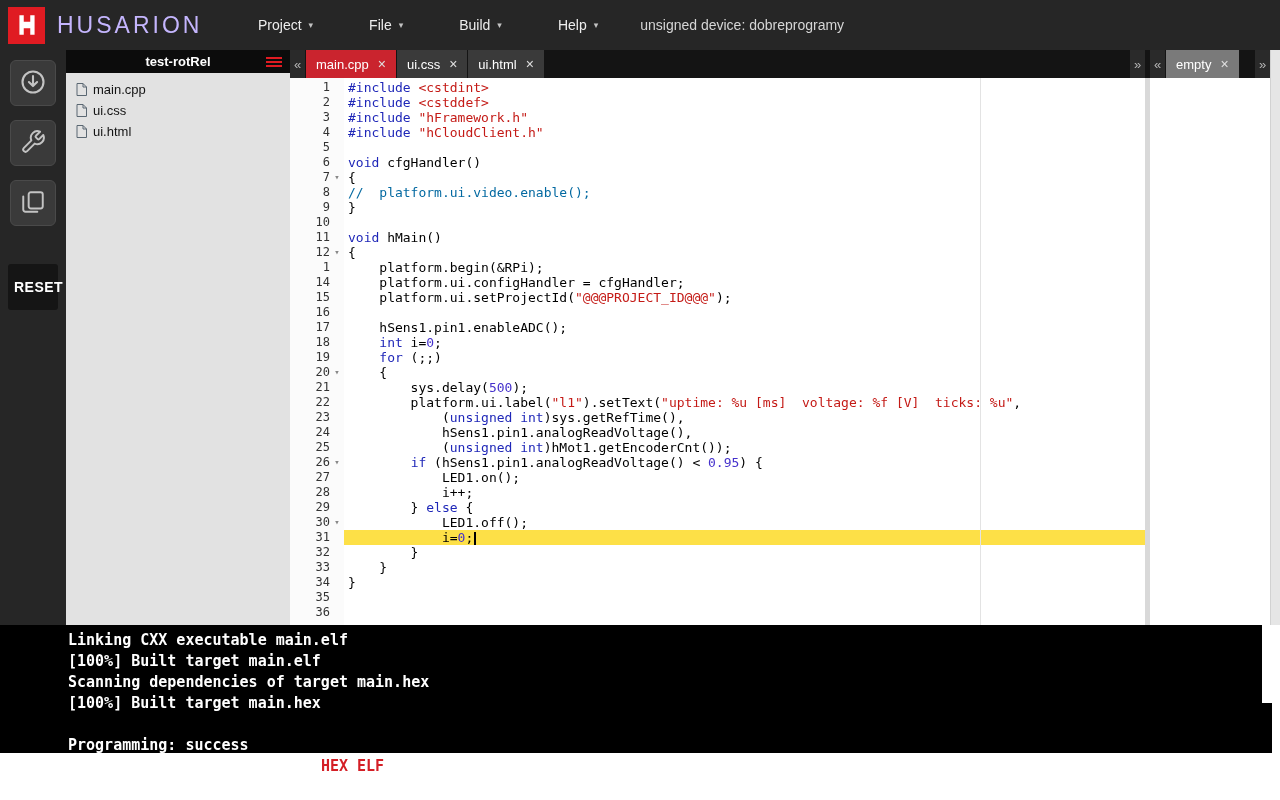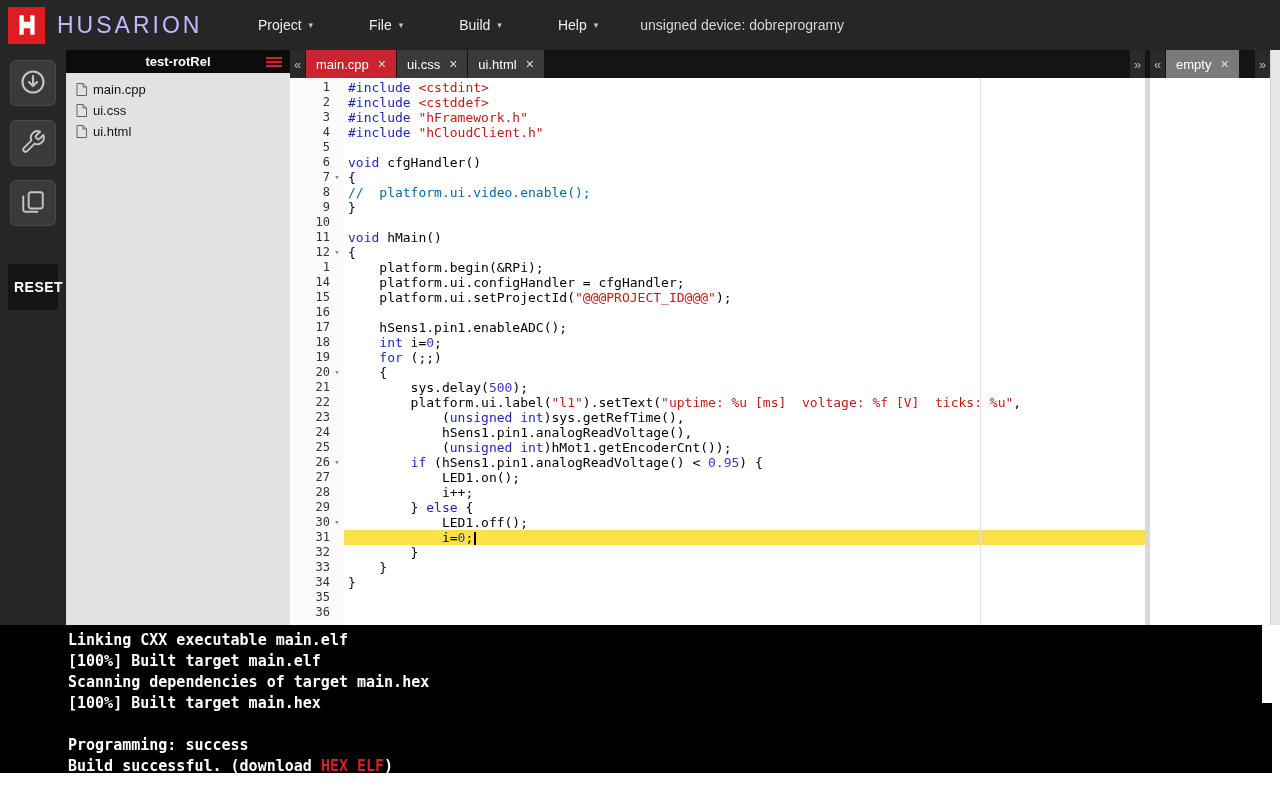--- a/index.html
+++ b/index.html
@@ -76,21 +76,21 @@
   .tok-c { color:#0369a1;text-align:center; }
   .cursor { display:inline-block; width:1.5px; height:13px; background:#000;
             vertical-align:middle; margin-left:1px; }
   .empty-area { background:#fff; }
 
   
   .right-scrollbar { position:absolute; top:50px; left:1270px; width:10px; height:575px;
                      background:#e6e6e6; border-left:1px solid #d2d2d2; cursor:pointer; }
 
   
-  .console { position:absolute; top:625px; left:0; width:1280px; height:148px; background:#000;
+  .console { position:absolute; top:625px; left:0; width:1280px; height:128px; background:#000;
              padding:5px 30px 0 68px; font-family:"DejaVu Sans Mono", monospace;
              font-weight:bold; font-size:15px; color:#fff; }
   .console-line { min-height:21px; line-height:21px; white-space:pre; }
   .console-link { color:#d41f26; cursor:pointer; }
   .console-scroll-track { position:absolute; top:0; right:0; width:8px; height:100%; background:#fff; }
   .console-scroll-thumb { position:absolute; top:0; right:8px; width:10px; height:78px;
                           background:#fff; cursor:pointer; }
 </style>
 </head>
 <body>

